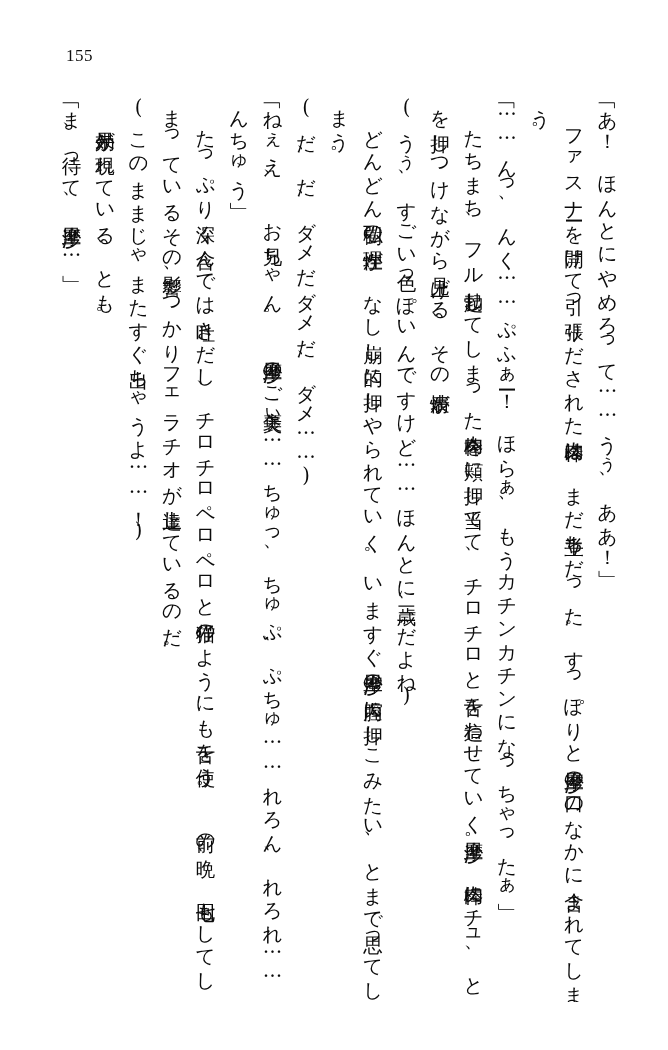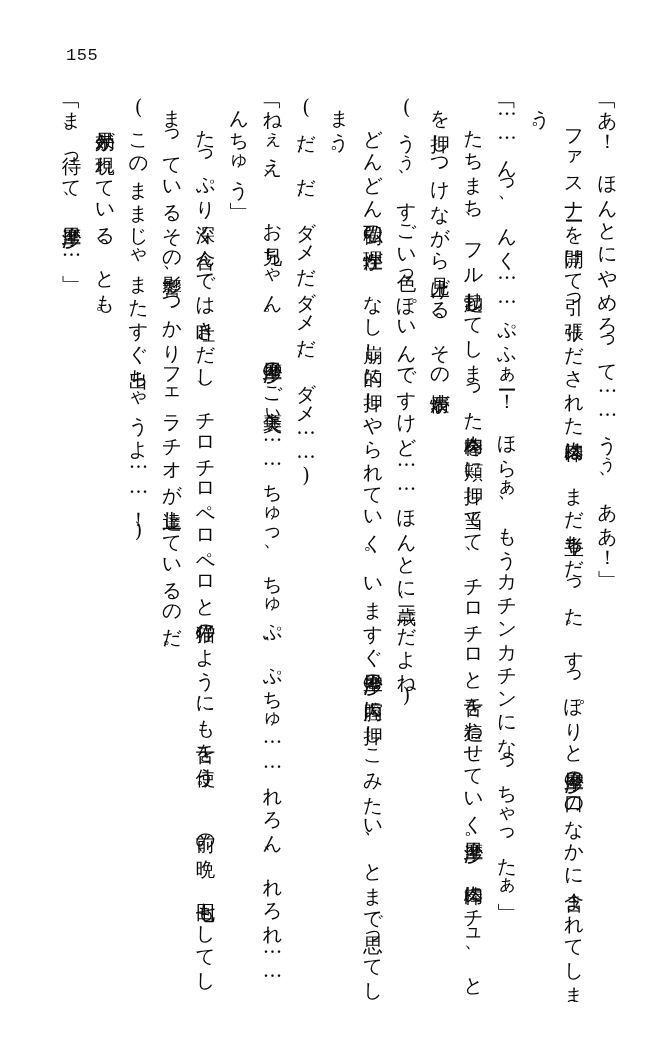--- a/index.html
+++ b/index.html
@@ -19,21 +19,21 @@
     width: 668px;
     height: 1050px;
     background: #ffffff;
   }
   .page-number {
     position: absolute;
     top: 46px;
     left: 66px;
     font-size: 17px;
     letter-spacing: 0.5px;
-    font-family: Liberation Mono, monospace;
+    font-family: Liberation Serif, serif;
     color: #111111;
   }
   .body-text {
     position: absolute;
     top: 96px;
     right: 44px;
     height: 906px;
     width: 586px;
     writing-mode: vertical-rl;
     text-orientation: upright;

